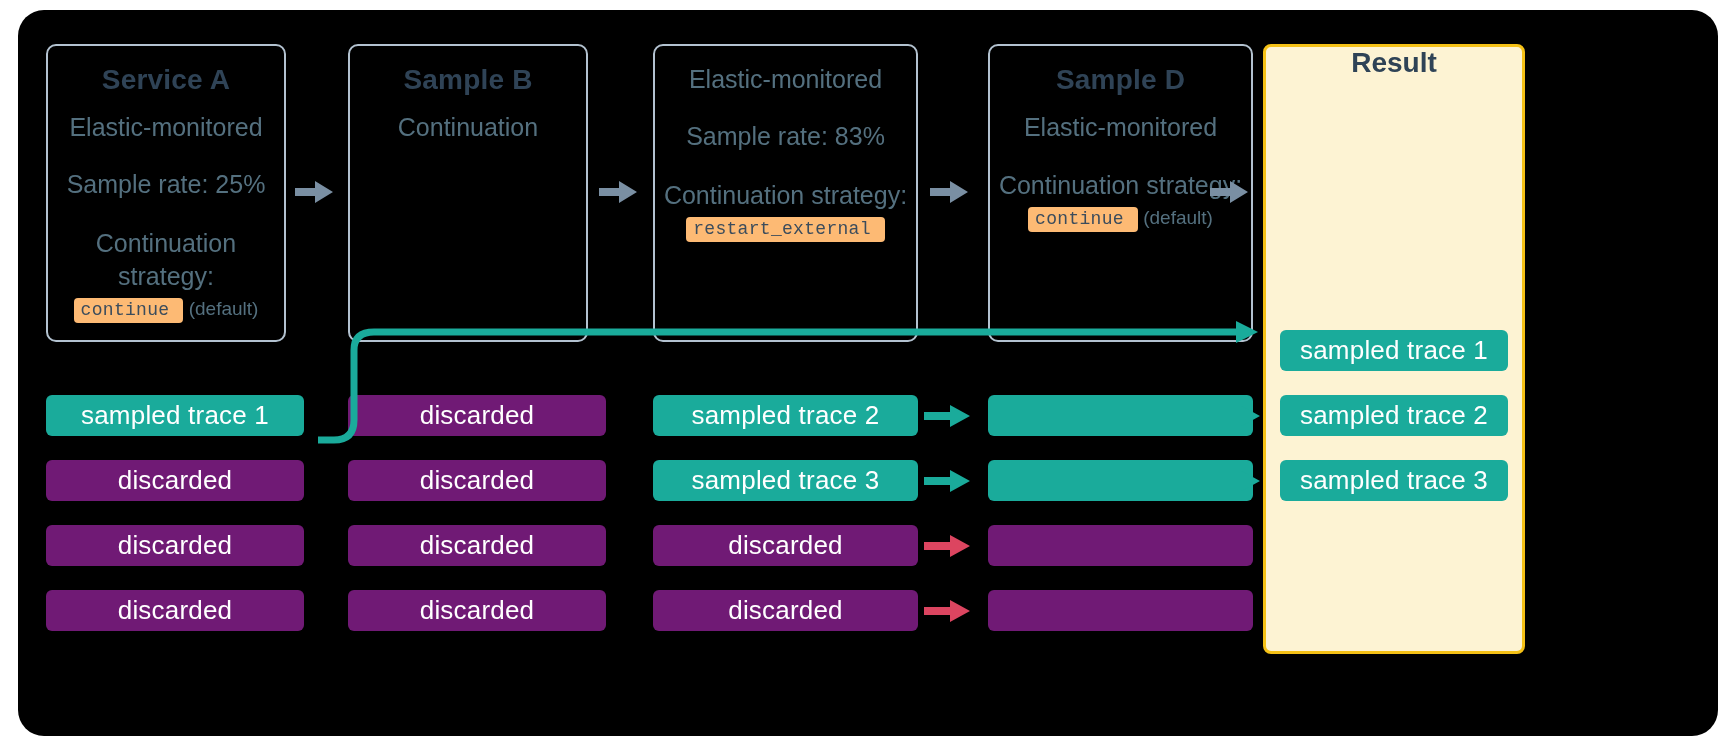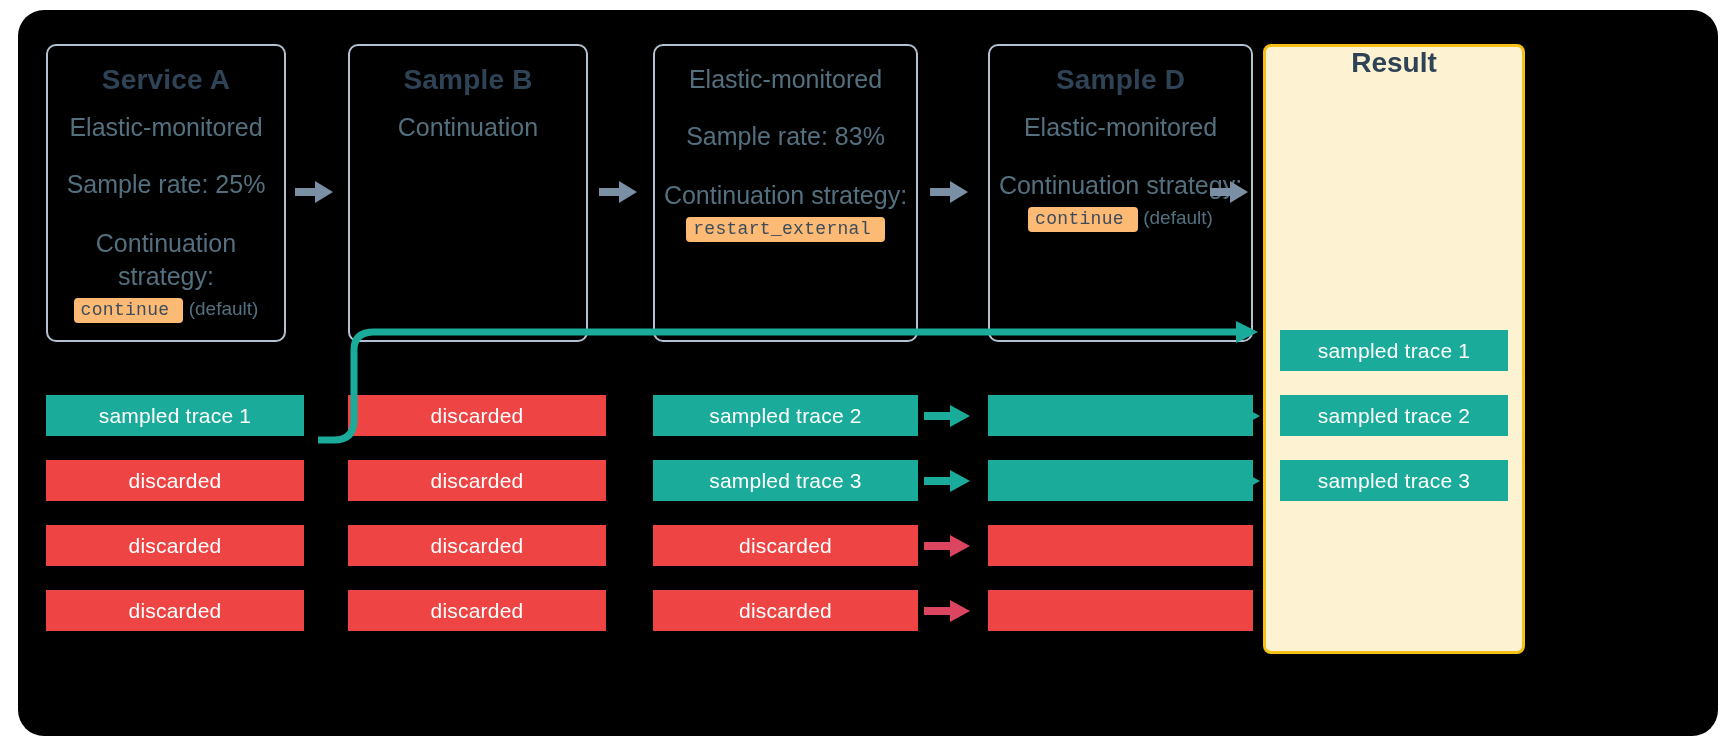--- a/index.html
+++ b/index.html
@@ -98,31 +98,31 @@
     position: absolute;
     top: 168px;
     width: 40px;
     height: 28px;
   }
 
   
   .bar {
     position: absolute;
     height: 41px;
-    border-radius: 0;
+    border-radius: 6px;
     color: #ffffff;
-    font-size: 21px;
+    font-size: 26px;
     display: flex;
     align-items: center;
     justify-content: center;
     box-sizing: border-box;
     letter-spacing: .2px;
   }
   .bar.sampled  { background: #1aab9b; }
-  .bar.discarded{ background: #ef4444; }
+  .bar.discarded{ background: #701a75; }
 
   
   .bar-arrow {
     position: absolute;
     width: 48px;
     height: 26px;
   }
 
   
   #route-curve {

